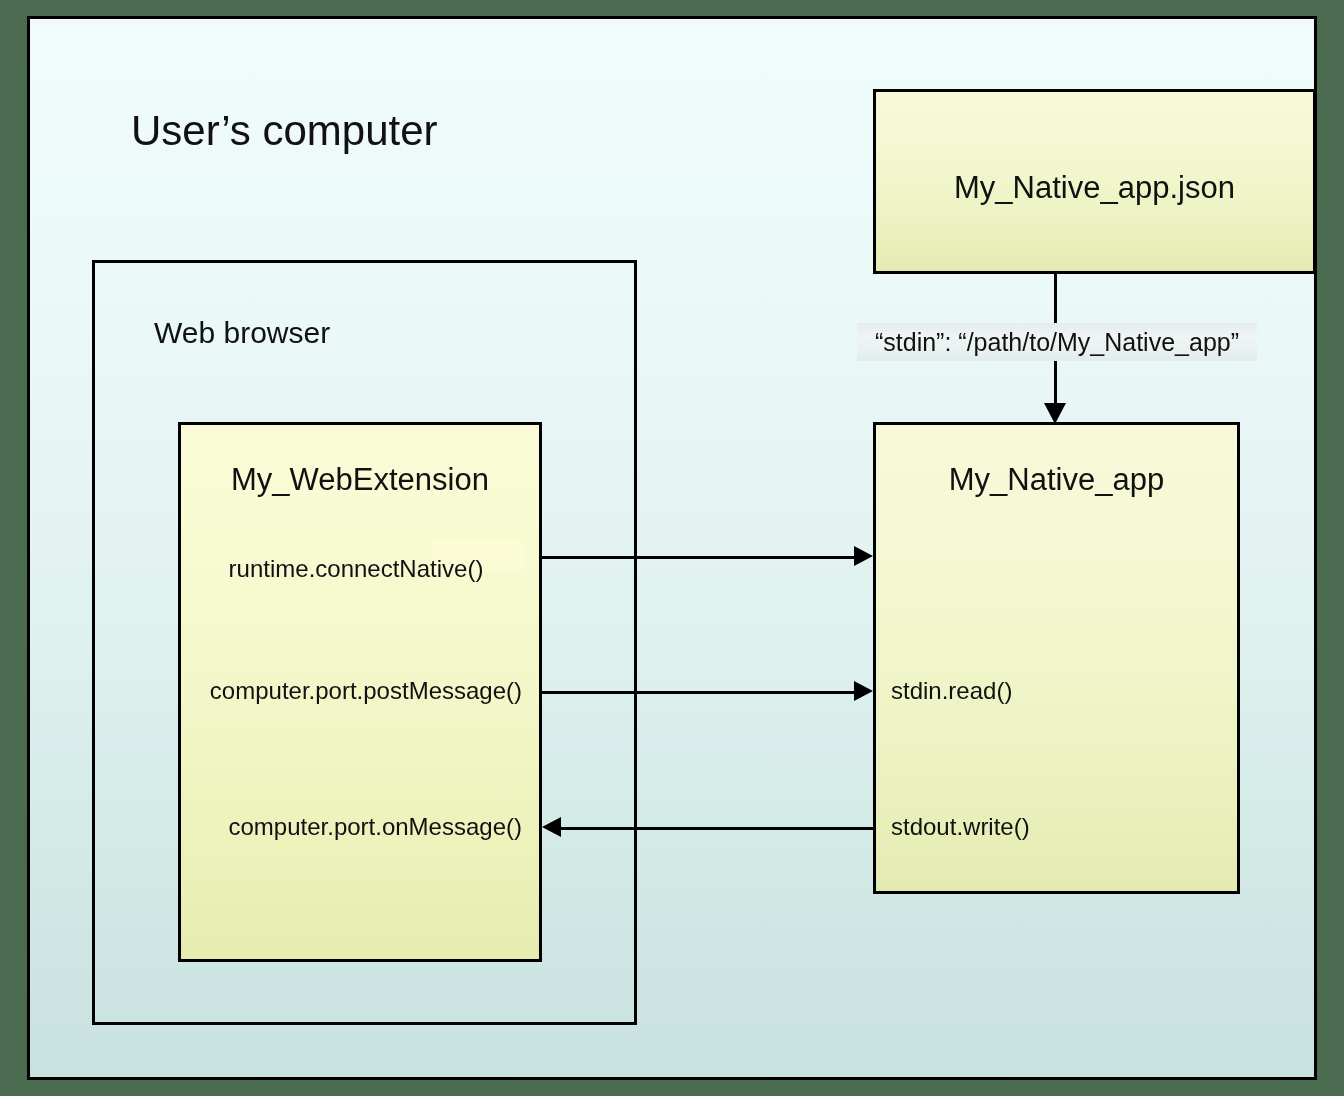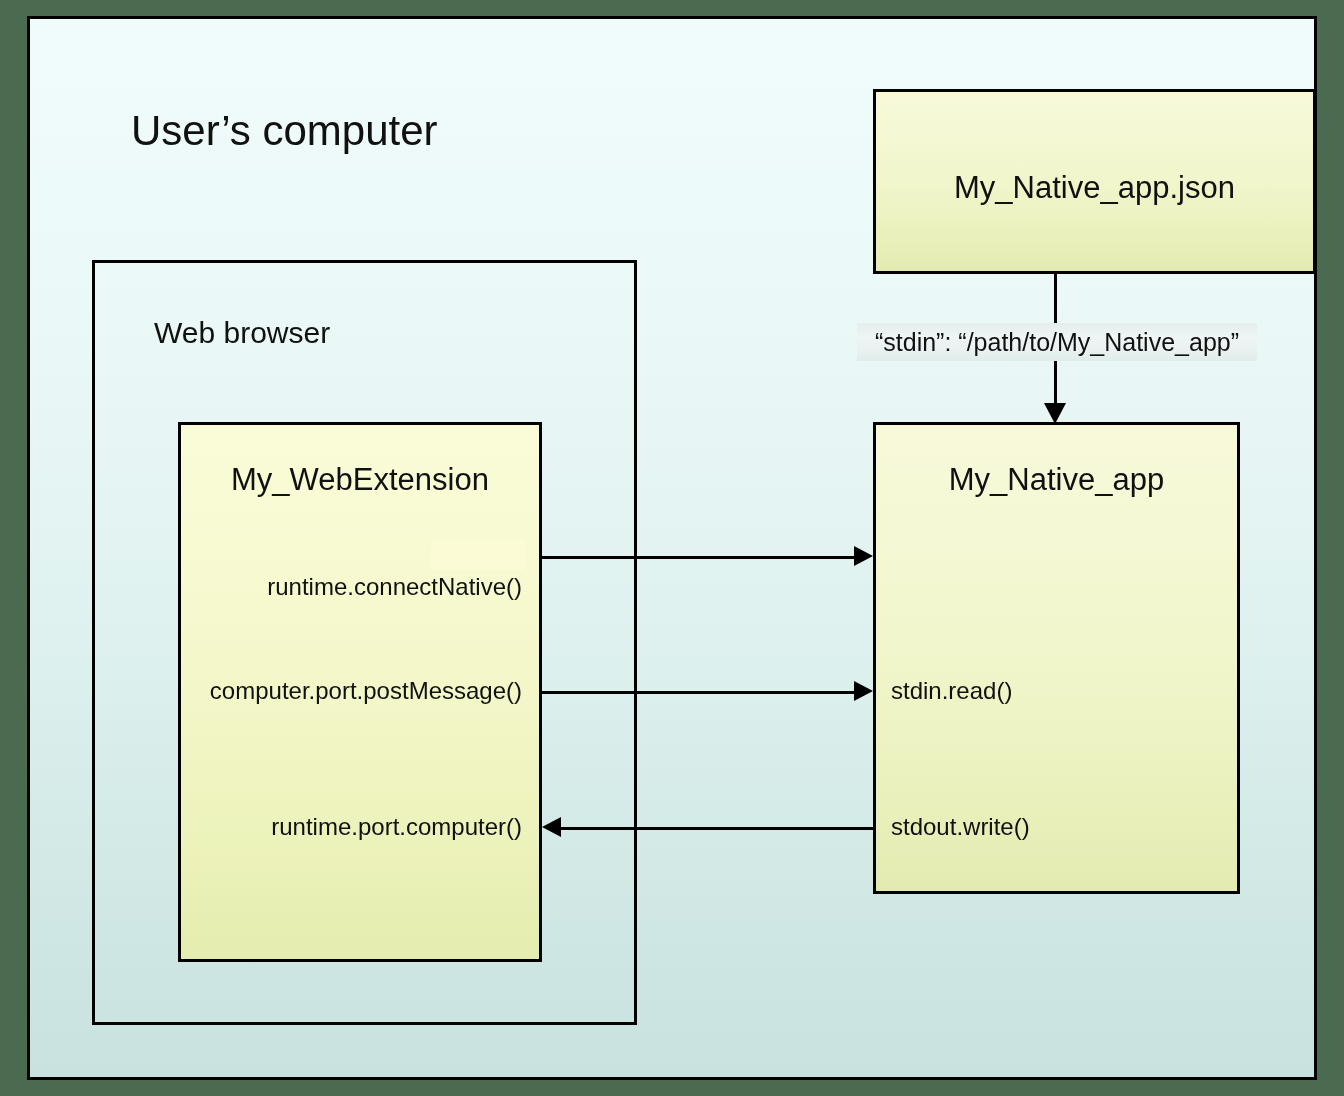--- a/index.html
+++ b/index.html
@@ -179,25 +179,25 @@
 
     <div class="label label-lg" style="left: 124px; top: 299px;">Web browser</div>
 
     <div class="yellow-box pale" style="left: 148px; top: 403px; width: 364px; height: 540px;">
 
       <div class="box-title" style="top: 37px;">My_WebExtension</div>
     </div>
 
     <div class="highlight-chip" style="left: 401px; top: 521px; width: 94px; height: 30px;"></div>
 
-    <div class="api-label right-aligned" style="left: 160px; top: 568px; width: 332px;">runtime.connectNative()</div>
+    <div class="api-label right-aligned" style="left: 160px; top: 550px; width: 332px; text-align: center;">runtime.connectNative()</div>
 
     <div class="api-label right-aligned" style="left: 160px; top: 672px; width: 332px;">computer.port.postMessage()</div>
 
-    <div class="api-label right-aligned" style="left: 160px; top: 808px; width: 332px;">runtime.port.computer()</div>
+    <div class="api-label right-aligned" style="left: 160px; top: 808px; width: 332px;">computer.port.onMessage()</div>
 
     <div class="yellow-box" style="left: 843px; top: 70px; width: 443px; height: 185px;">
 
       <div class="box-title" style="top: 78px;">My_Native_app.json</div>
     </div>
 
     <div class="v-line" style="left: 1024px; top: 255px; height: 49px;"></div>
 
     <div id="path-band" style="left: 827px; top: 304px; width: 400px; height: 38px;">
       <span class="band-text">“stdin”: “/path/to/My_Native_app”</span>

